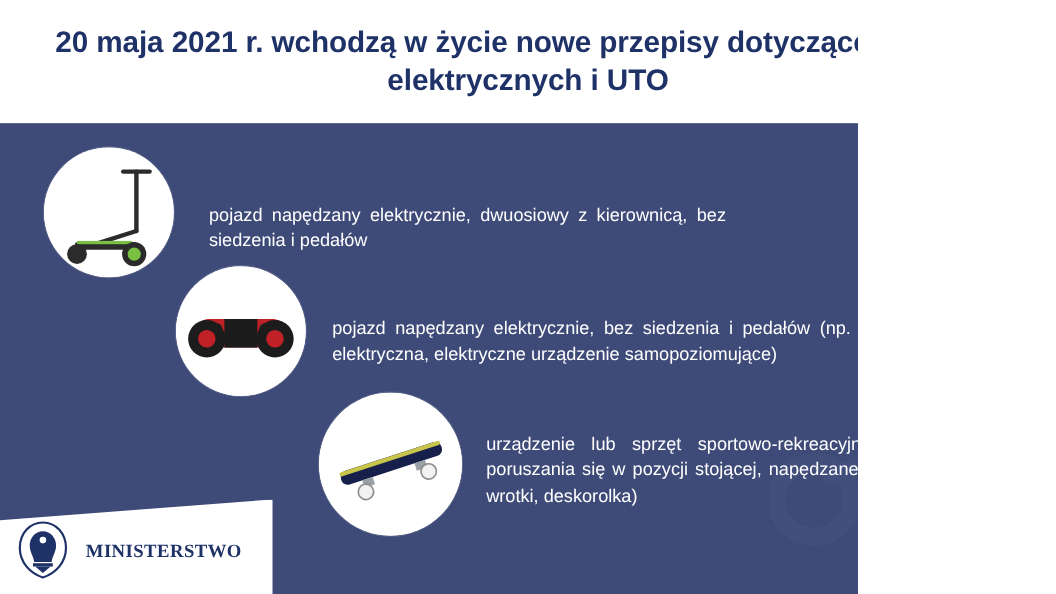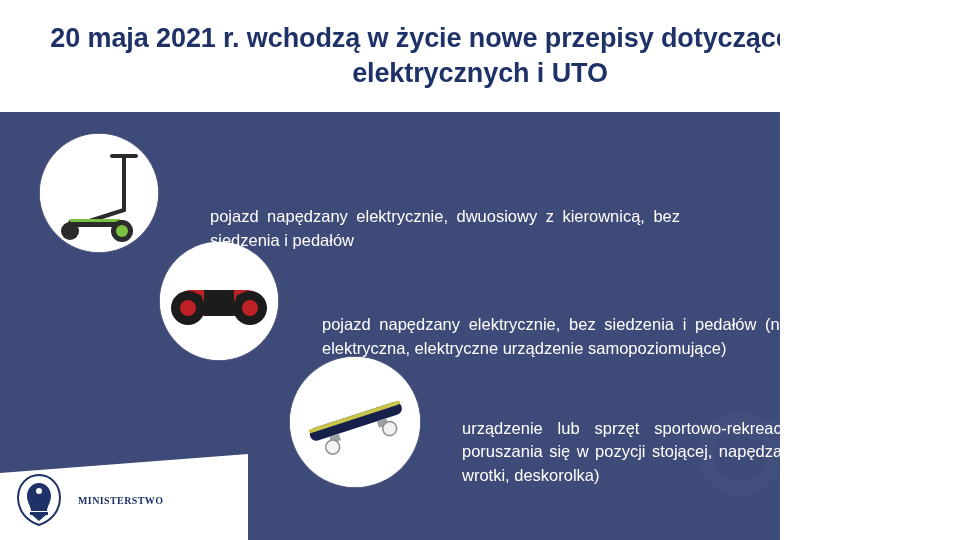--- a/index.html
+++ b/index.html
@@ -58,22 +58,21 @@
     top: -10px;
     width: 230px;
     height: 440px;
     opacity: 0.30;
     pointer-events: none;
   }
   
   .row {
     position: absolute;
     display: flex;
-    align-items: flex-end;
-    gap: 20px;
+    align-items: center;
   }
   .thumb {
     background: #ffffff;
     border-radius: 50%;
     overflow: hidden;
     flex: none;
     position: relative;
     box-shadow: 0 0 0 1px rgba(255,255,255,0.15);
   }
   .row-text {
@@ -112,21 +111,21 @@
     width: 54px;
     height: 58px;
     flex: none;
     margin-top: 6px;
   }
   .footer-logo .ministry {
     margin-left: 12px;
     margin-top: 8px;
     color: #1f3268;
     font-family: "Liberation Serif", serif;
-    font-size: 10px;
+    font-size: 17px;
     font-weight: bold;
     line-height: 1.25;
     letter-spacing: 0.4px;
   }
   .footer-logo .ministry div { white-space: nowrap; }
 </style>
 </head>
 <body>
 
 <div class="slide">

